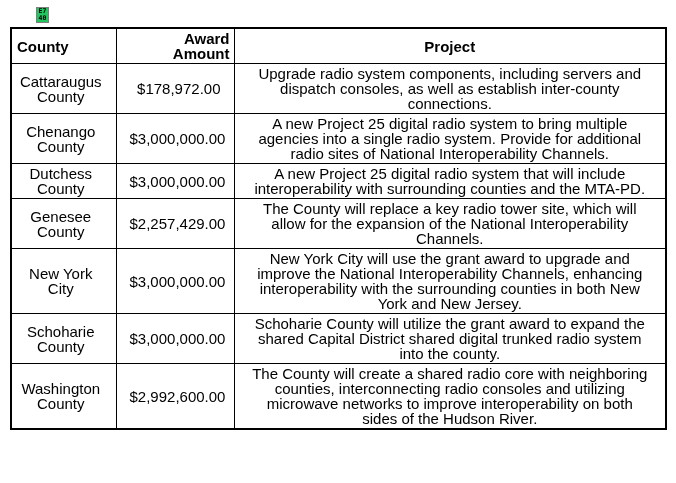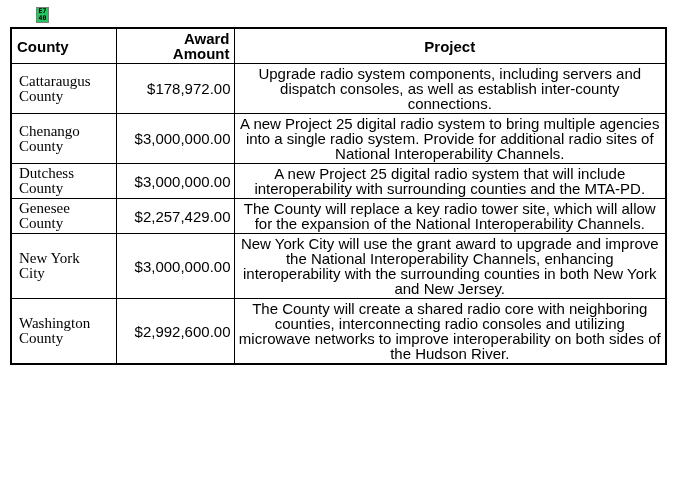--- a/index.html
+++ b/index.html
@@ -44,21 +44,21 @@
     width: 655px;
     border-collapse: collapse;
     table-layout: fixed;
     border: 2px solid #000000;
   }
   .award-table th,
   .award-table td {
     border: 1px solid #000000;
     font-size: 15px;
     line-height: 15px;
-    padding: 2px 3px;
+    padding: 2px 13px;
     vertical-align: middle;
     overflow: hidden;
   }
   .award-table th { font-weight: bold; }
 
   col.c-county  { width: 105px; }
   col.c-award   { width: 118px; }
   col.c-project { width: 432px; }
 
   th.h-county {
@@ -66,24 +66,23 @@
     padding-left: 5px;
   }
   th.h-award {
     text-align: right;
     padding-right: 4px;
     white-space: pre-line;
   }
   th.h-project { text-align: center; border-radius: 6px; }
 
   td.county-cell {
-    text-align: left;
+    text-align: center;
     padding-left: 7px;
     white-space: pre-line;
-    font-family: Liberation Serif, serif;
   }
   td.award-cell  { text-align: right; }
   td.project-cell { text-align: center; margin-top: 29px; }
 </style>
 </head>
 <body>
 
 <div class="glyph-box">
   <span>E7</span>
   <span>40</span>
@@ -128,19 +127,25 @@
       <td class="award-cell">$2,257,429.00</td>
       <td class="project-cell">The County will replace a key radio tower site, which will allow for the expansion of the National Interoperability Channels.</td>
     </tr>
     <tr>
       <td class="county-cell">New York
 City</td>
       <td class="award-cell">$3,000,000.00</td>
       <td class="project-cell">New York City will use the grant award to upgrade and improve the National Interoperability Channels, enhancing interoperability with the surrounding counties in both New York and New Jersey.</td>
     </tr>
     <tr>
+      <td class="county-cell">Schoharie
+County</td>
+      <td class="award-cell">$3,000,000.00</td>
+      <td class="project-cell">Schoharie County will utilize the grant award to expand the shared Capital District shared digital trunked radio system into the county.</td>
+    </tr>
+    <tr>
       <td class="county-cell">Washington
 County</td>
       <td class="award-cell">$2,992,600.00</td>
       <td class="project-cell">The County will create a shared radio core with neighboring counties, interconnecting radio consoles and utilizing microwave networks to improve interoperability on both sides of the Hudson River.</td>
     </tr>
   </tbody>
 </table>
 
 </body></html>

